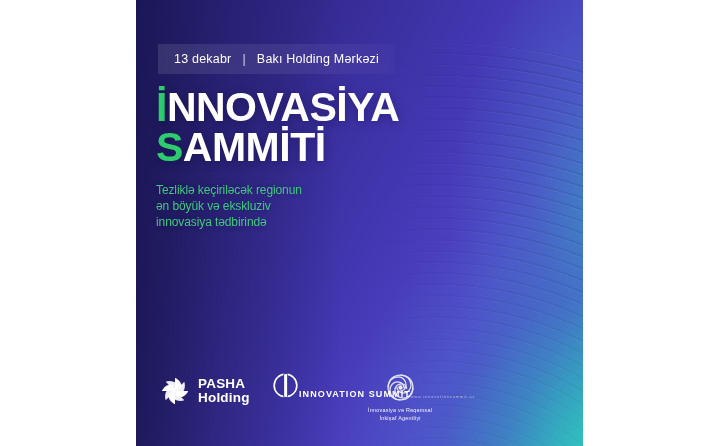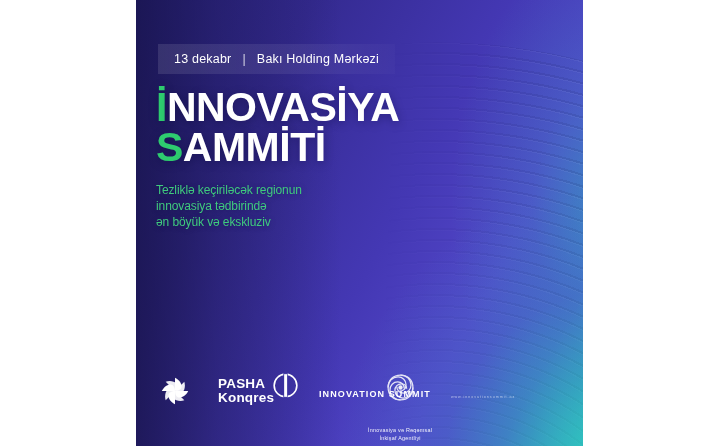--- a/index.html
+++ b/index.html
@@ -225,21 +225,20 @@
     position: absolute;
     left: 0;
     right: 0;
     top: 372px;
     height: 52px;
   }
   .logo {
     position: absolute;
     display: flex;
     align-items: center;
-    gap: 20px;
   }
 
   
   .logo-pasha { left: 24px; top: 4px; }
   .pasha-mark { width: 30px; height: 30px; flex: 0 0 auto; }
   .pasha-text {
     margin-left: 8px;
     color: #ffffff;
     font-weight: bold;
     font-size: 13.5px;
@@ -311,22 +310,22 @@
         <span>Bakı Holding Mərkəzi</span>
       </div>
 
       <div class="headline">
         <span class="ln"><span class="accent">İ</span><span>NNOVASİYA</span></span>
         <span class="ln"><span class="accent">S</span><span>AMMİTİ</span></span>
       </div>
 
       <div class="copy">
         <span class="ln">Tezliklə keçiriləcək regionun</span>
+        <span class="ln">ən böyük və ekskluziv</span>
         <span class="ln">innovasiya tədbirində</span>
-        <span class="ln">ən böyük və ekskluziv</span>
       </div>
 
       <div class="logos">
 
         <div class="logo logo-pasha">
           <svg class="pasha-mark" viewBox="0 0 100 100">
             <g fill="#ffffff">
               <path d="M50 50 L50 6 C63 12 72 24 72 36 C72 44 62 50 50 50 Z"></path>
               <path d="M50 50 L94 50 C88 63 76 72 64 72 C56 72 50 62 50 50 Z"></path>
               <path d="M50 50 L50 94 C37 88 28 76 28 64 C28 56 38 50 50 50 Z"></path>
@@ -334,21 +333,21 @@
             </g>
             <g fill="#ffffff" opacity="0.92">
               <path d="M50 50 L81 19 C85 32 83 47 74 56 C68 61 58 58 50 50 Z"></path>
               <path d="M50 50 L81 81 C68 85 53 83 44 74 C39 68 42 58 50 50 Z"></path>
               <path d="M50 50 L19 81 C15 68 17 53 26 44 C32 39 42 42 50 50 Z"></path>
               <path d="M50 50 L19 19 C32 15 47 17 56 26 C61 32 58 42 50 50 Z"></path>
             </g>
           </svg>
           <div class="pasha-text">
             <div>PASHA</div>
-            <div>Konqres</div>
+            <div>Holding</div>
           </div>
         </div>
 
         <div class="logo logo-is">
           <svg class="is-mark" viewBox="0 0 100 100">
             <circle cx="50" cy="50" r="42" fill="none" stroke="#ffffff" stroke-width="6"></circle>
             <rect x="42" y="4" width="16" height="92" fill="#3a33a0"></rect>
             <rect x="45" y="8" width="11" height="84" fill="#ffffff"></rect>
           </svg>
           <div class="is-title">INNOVATION SUMMIT</div>

